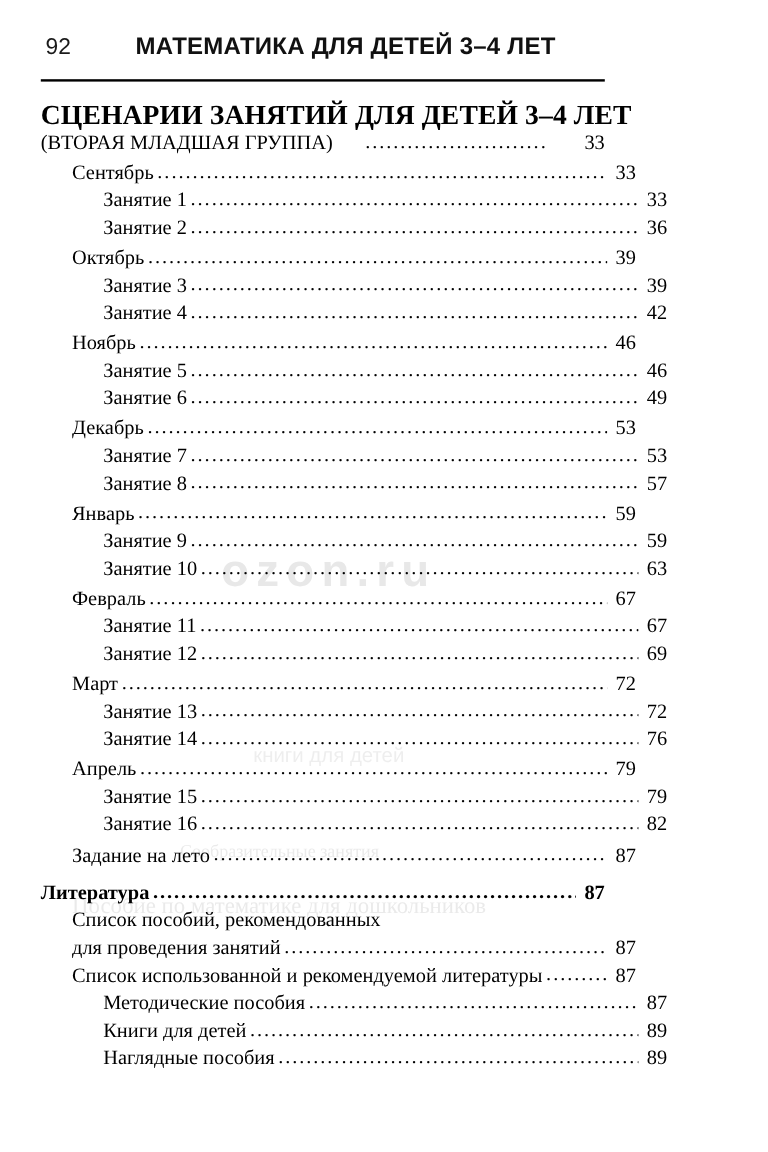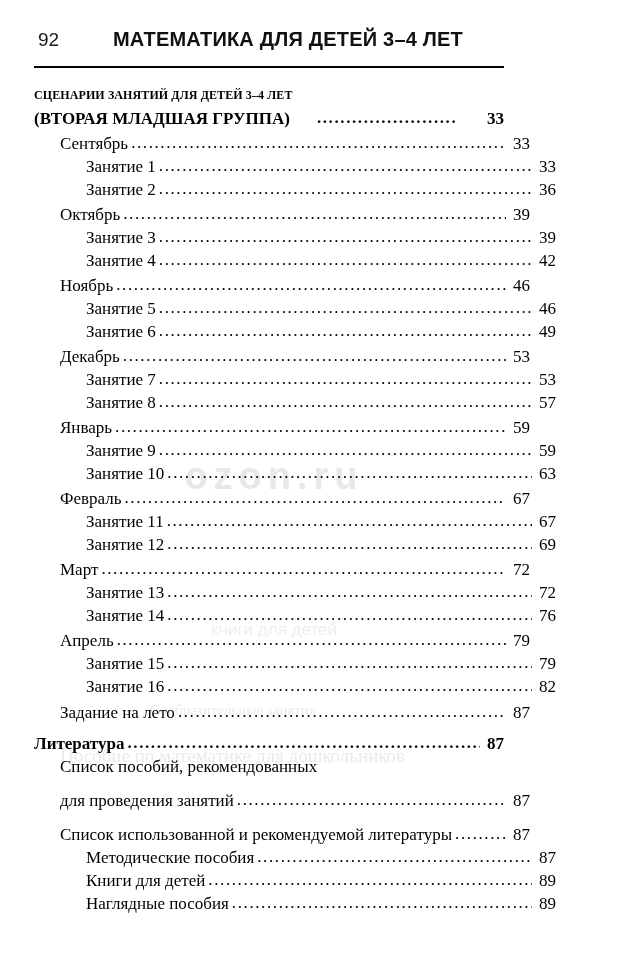--- a/index.html
+++ b/index.html
@@ -144,25 +144,25 @@
   }
   .toc-page {
     white-space: pre;
     text-align: right;
     min-width: 22px;
   }
 
   
   .lvl-head {
     font-weight: bold;
-    font-size: 12px;
+    font-size: 23px;
     margin-top: 4px;
   }
   .lvl-head .toc-label { letter-spacing: 0.1px; }
-  .lvl-head-line2 { font-weight: bold; font-size: 17px; gap: 24px; }
+  .lvl-head-line2 { font-weight: normal; font-size: 17px; gap: 24px; }
 
   .lvl-month {
     font-size: 17px;
     padding-left: 26px;
     margin-top: 2px;
   }
   .lvl-lesson {
     font-size: 17px;
     padding-left: 52px;
   }
@@ -172,21 +172,20 @@
     margin-top: 3px;
   }
   .lvl-lit {
     font-size: 17px;
     font-weight: bold;
     margin-top: 8px;
   }
   .lvl-sub {
     font-size: 17px;
     padding-left: 26px;
-    margin-top: 11px;
   }
   .lvl-sub2 {
     font-size: 17px;
     padding-left: 52px;
   }
   .plain-row {
     font-size: 17px;
     padding-left: 26px;
     line-height: 23px;
   }

